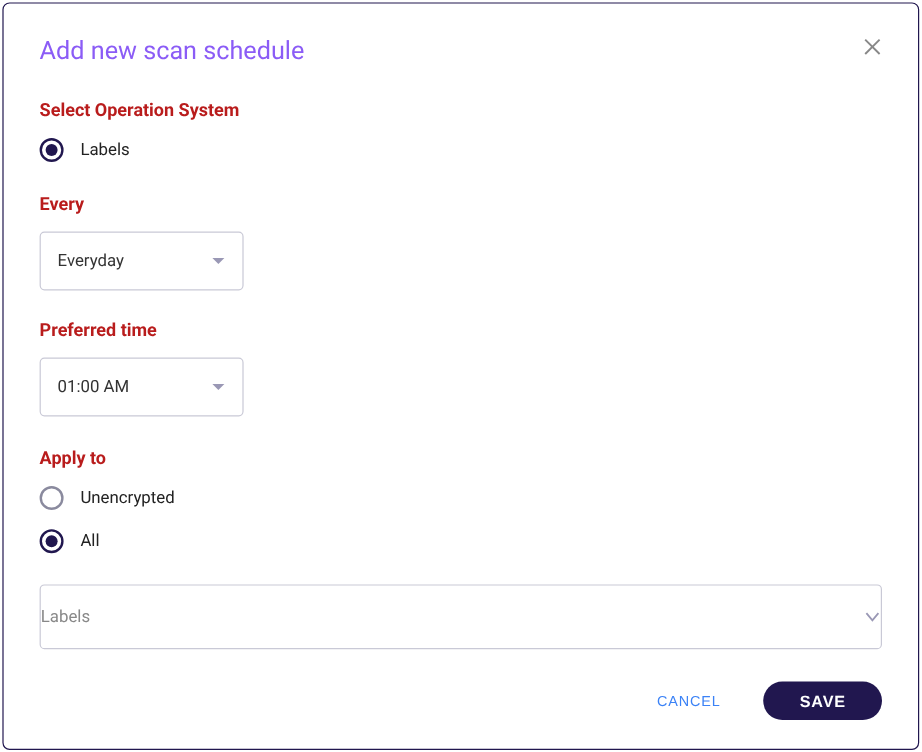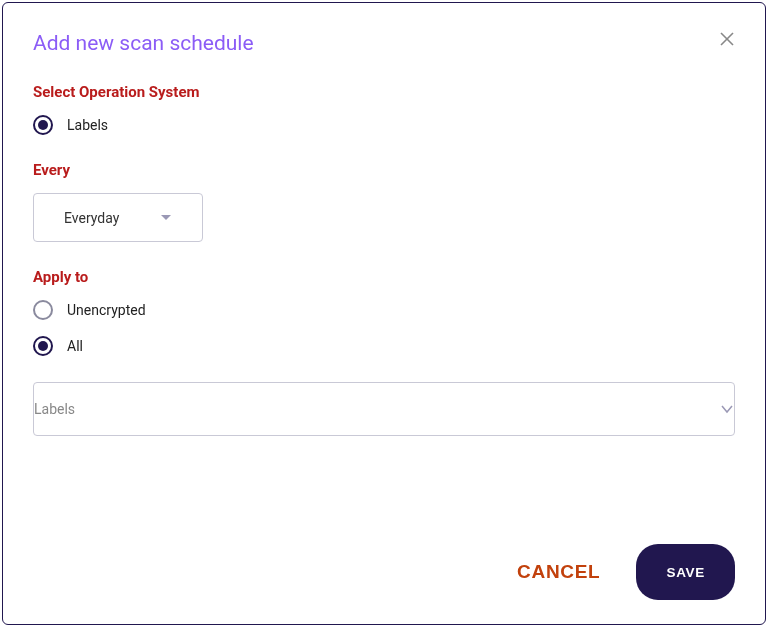--- a/index.html
+++ b/index.html
@@ -94,21 +94,21 @@
     }
     .select-box {
       width: 170px;
       height: 49px;
       border: 1px solid #c9c9d6;
       border-radius: 4px;
       background: #fff;
       display: flex;
       align-items: center;
       justify-content: space-between;
-      padding: 0 30px;
+      padding: 0 14px;
       cursor: pointer;
       font-size: 14px;
       color: #333;
     }
     .select-box .arrow {
       color: #9a98b5;
     }
     .labels-box {
       width: 100%;
       height: 54px;
@@ -130,37 +130,37 @@
       margin-top: auto;
       display: flex;
       justify-content: flex-end;
       align-items: center;
       gap: 24px;
       padding-top: 24px;
     }
     .btn-cancel {
       background: none;
       border: none;
-      color: #c2410c;
-      font-size: 19px;
-      font-weight: 700;
+      color: #3b82f6;
+      font-size: 12px;
+      font-weight: 400;
       letter-spacing: 0.7px;
       cursor: pointer;
       padding: 8px 12px;
     }
     .btn-save {
       background: #21174f;
       border: none;
       color: #fff;
       font-size: 13.5px;
       font-weight: 700;
       letter-spacing: 0.7px;
       cursor: pointer;
       padding: 0 30px;
-      height: 56px;
+      height: 32px;
       border-radius: 22px;
     }
   </style>
 </head>
 <body>
 
 <div class="modal">
 
   <div class="modal-header">
     <h2 class="modal-title">Add new scan schedule</h2>
@@ -180,20 +180,29 @@
         </span>
       <span class="radio-label">Labels</span>
     </label>
   </div>
 
   <div class="row">
     <div class="col">
       <div class="section-label">Every</div>
       <div class="select-box">
         <span>Everyday</span>
+        <svg class="arrow" width="12" height="8" viewBox="0 0 12 8">
+            <path d="M1 1 L6 6 L11 1 Z" fill="currentColor"></path>
+          </svg>
+      </div>
+    </div>
+    <div class="col">
+      <div class="section-label">Preferred time</div>
+      <div class="select-box">
+        <span>01:00 AM</span>
         <svg class="arrow" width="12" height="8" viewBox="0 0 12 8">
             <path d="M1 1 L6 6 L11 1 Z" fill="currentColor"></path>
           </svg>
       </div>
     </div>
   </div>
 
   <div class="section-label">Apply to</div>
   <div class="radio-group">
     <label class="radio-item">

